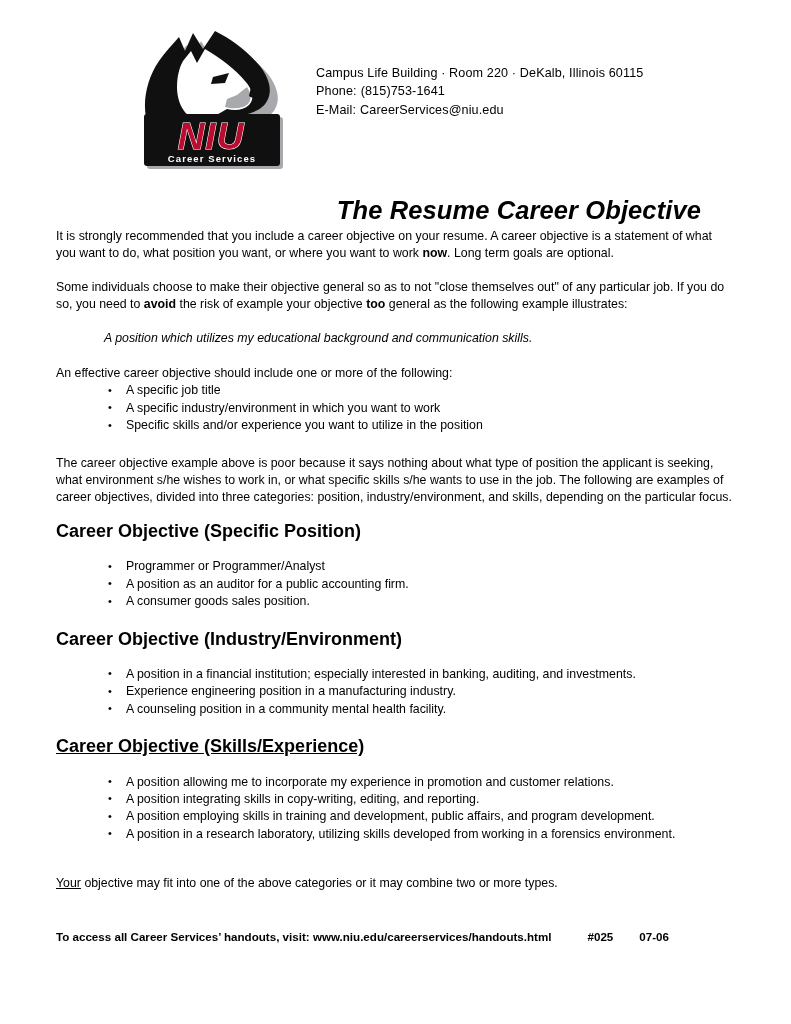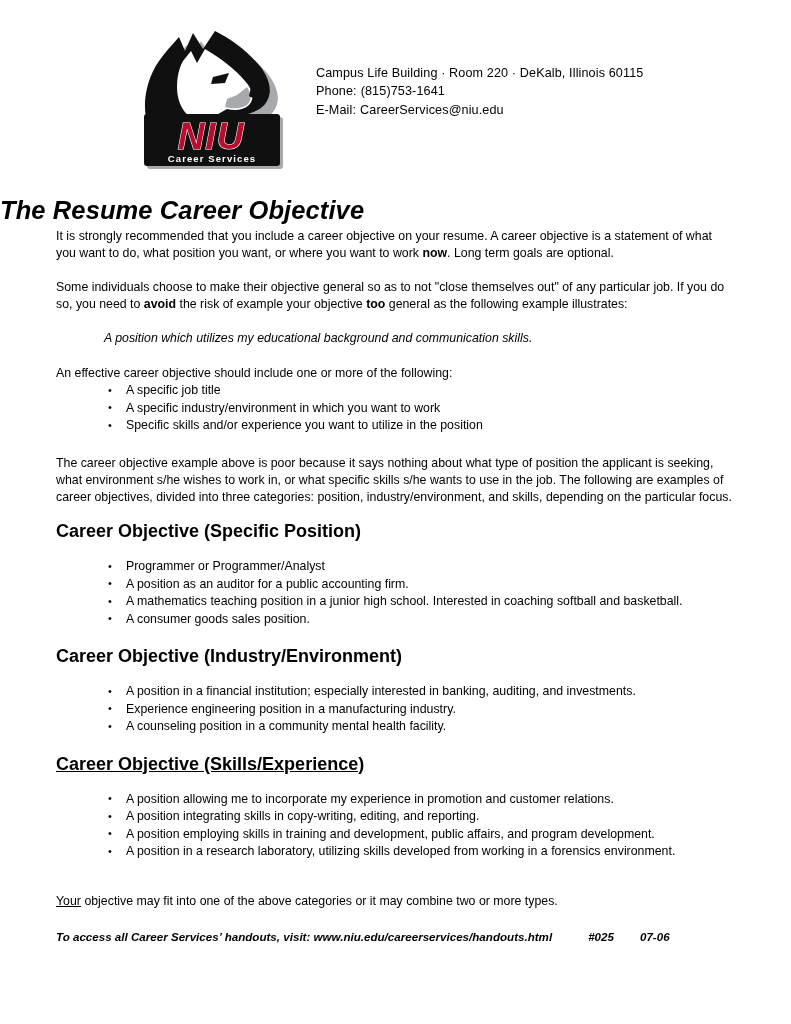--- a/index.html
+++ b/index.html
@@ -55,21 +55,21 @@
   }
   .contact .line { display: block; }
   .contact .lbl { margin-right: 4px; }
 
   
   .doc-title {
     position: absolute;
     top: 179px;
     left: 0;
     width: 701px;
-    text-align: left;
+    text-align: right;
     font-size: 25.5px;
     font-weight: bold;
     font-style: italic;
     letter-spacing: 0.004em;
   }
 
   
   .content {
     position: absolute;
     left: 56px;
@@ -126,21 +126,20 @@
   u.uline { text-decoration: underline; }
 
   
   .footer {
     position: absolute;
     left: 56px;
     top: 930px;
     font-size: 11.6px;
     font-weight: bold;
     white-space: nowrap;
-    font-style: italic;
   }
   .footer .num { margin-left: 36px; }
   .footer .date { margin-left: 26px; }
 </style>
 </head>
 <body>
 
 <div class="page">
 
   <div class="header">
@@ -206,21 +205,20 @@
 
     <div class="gap-20"></div>
 
     <p class="para">The career objective example above is poor because it says nothing about what type of position the applicant is seeking, what environment s/he wishes to work in, or what specific skills s/he wants to use in the job.  The following are examples of career objectives, divided into three categories: position, industry/environment, and skills, depending on the particular focus.</p>
 
     <h3 class="section">Career Objective (Specific Position)</h3>
     <div class="gap-18"></div>
     <ul class="bullets">
       <li>Programmer or Programmer/Analyst</li>
       <li>A position as an auditor for a public accounting firm.</li>
-      <li>A mathematics teaching position in a junior high school.  Interested in coaching softball and basketball.</li>
       <li>A consumer goods sales position.</li>
     </ul>
 
     <div class="gap-20"></div>
 
     <h3 class="section">Career Objective (Industry/Environment)</h3>
     <div class="gap-18"></div>
     <ul class="bullets">
       <li>A position in a financial institution; especially interested in banking, auditing, and investments.</li>
       <li>Experience engineering position in a manufacturing industry.</li>

